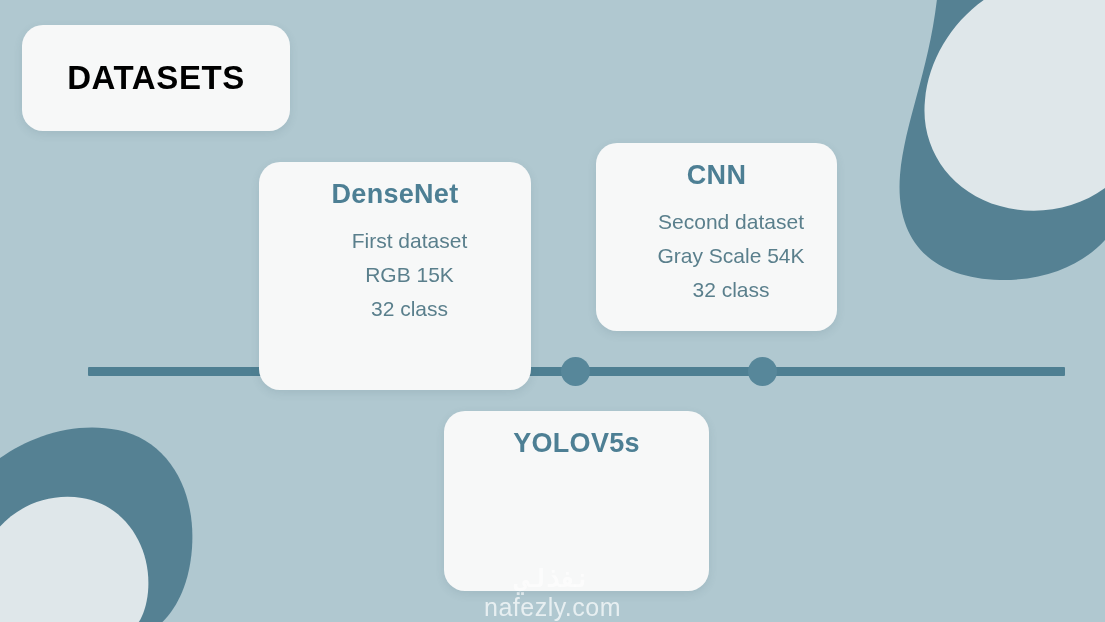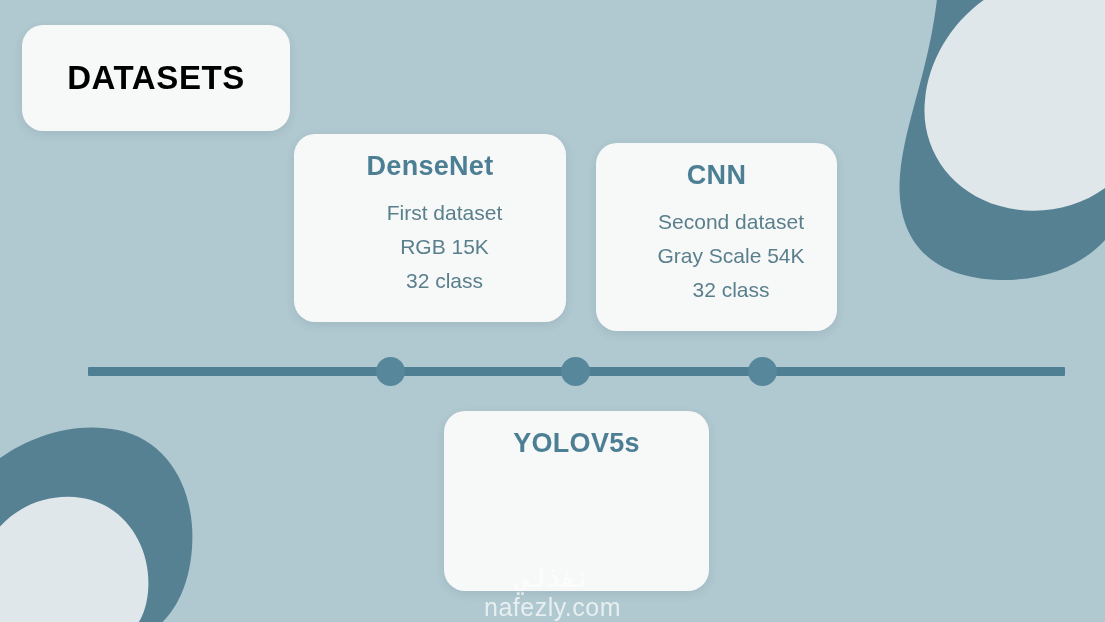--- a/index.html
+++ b/index.html
@@ -75,24 +75,23 @@
     font-weight: bold;
     letter-spacing: 0.6px;
     color: #000000;
   }
 
   .model-card {
     padding-top: 18px;
   }
   #card-densenet {
     left: 259px;
-    top: 134px;
+    top: 162px;
     width: 272px;
-    height: 188px;
-    margin-left: 35px;
+    height: 228px;
   }
   #card-cnn {
     left: 596px;
     top: 143px;
     width: 241px;
     height: 188px;
   }
   #card-yolo {
     left: 444px;
     top: 411px;

